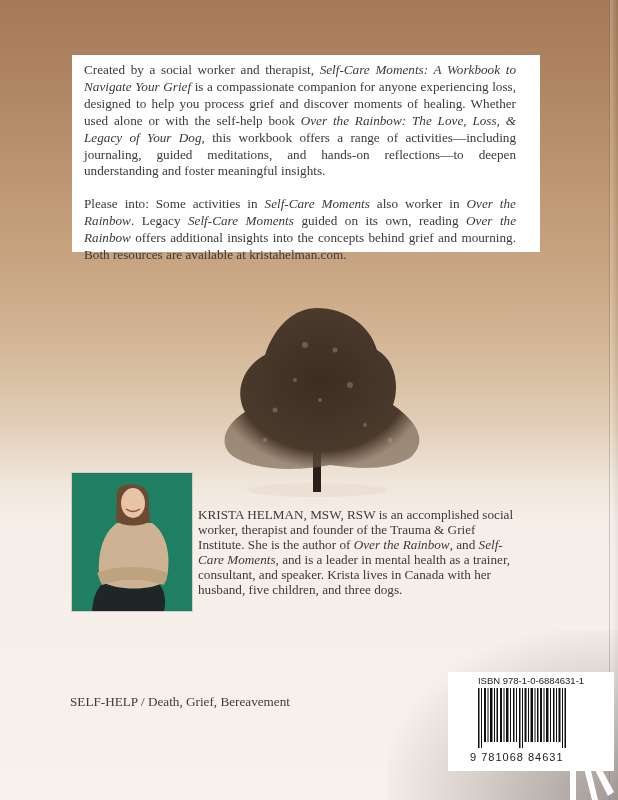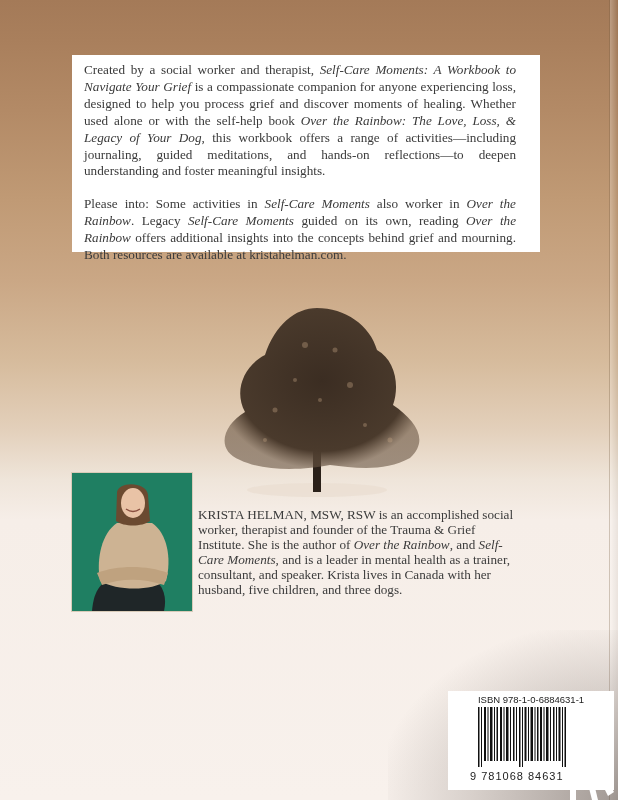--- a/index.html
+++ b/index.html
@@ -46,21 +46,21 @@
     .categories {
       position:absolute; left:70px; top:693px;
       font-size:13.2px; line-height:17.5px; color:#3d3d3d;
     }
     .shade {
       position:absolute; right:0; bottom:0; width:230px; height:170px;
       background:radial-gradient(ellipse at 100% 100%, rgba(90,80,75,0.55) 0%, rgba(120,110,105,0.25) 45%, rgba(255,255,255,0) 75%);
       pointer-events:none;
     }
     .barcode-box {
-      position:absolute; left:448px; top:691px; width:166px; height:99px;
+      position:absolute; left:448px; top:672px; width:166px; height:99px;
       background:#ffffff; box-sizing:border-box;
     }
     .isbn-text {
       position:absolute; left:0; top:3px; width:100%; text-align:center;
       font-family:"Liberation Sans", "DejaVu Sans", sans-serif;
       font-size:9.5px; color:#222;
     }
     .bars { position:absolute; left:30px; top:16px; width:88px; height:60px; }
     .barcode-digits {
       position:absolute; left:22px; top:79px;
@@ -114,20 +114,21 @@
     <path d="M25 100 C45 92 75 92 96 100 L92 112 C70 105 50 105 30 112 Z" fill="#bfa27f"></path>
     <path d="M45 20 C45 8 75 8 76 22 L78 48 C70 54 52 54 44 48 Z" fill="#6b4a30"></path>
     <ellipse cx="61" cy="30" rx="12" ry="15" fill="#e9c3a6"></ellipse>
     <path d="M54 36 Q61 41 68 36" stroke="#8a4f3f" stroke-width="1.5" fill="none"></path>
   </svg>
 </div>
 
 <div class="author-bio"><span>KRISTA HELMAN, MSW, RSW is an accomplished social worker, therapist and founder of the Trauma &amp; Grief Institute. She is the author of </span><i>Over the Rainbow</i><span>, and </span><i>Self-Care Moments</i><span>, and is a leader in mental health as a trainer, consultant, and speaker. Krista lives in Canada with her husband, five children, and three dogs.</span></div>
 
 <div class="categories">
+  <div>SELF-HELP / Death, Grief, Bereavement</div>
 </div>
 
 <div class="shade"></div>
 
 <div class="barcode-box">
   <div class="isbn-text">ISBN 978-1-0-6884631-1</div>
   <svg class="bars" viewBox="0 0 88 60" preserveAspectRatio="none">
     <g fill="#111">
       <rect x="0" y="0" width="1.5" height="60"></rect>
         <rect x="3" y="0" width="1" height="60"></rect>

